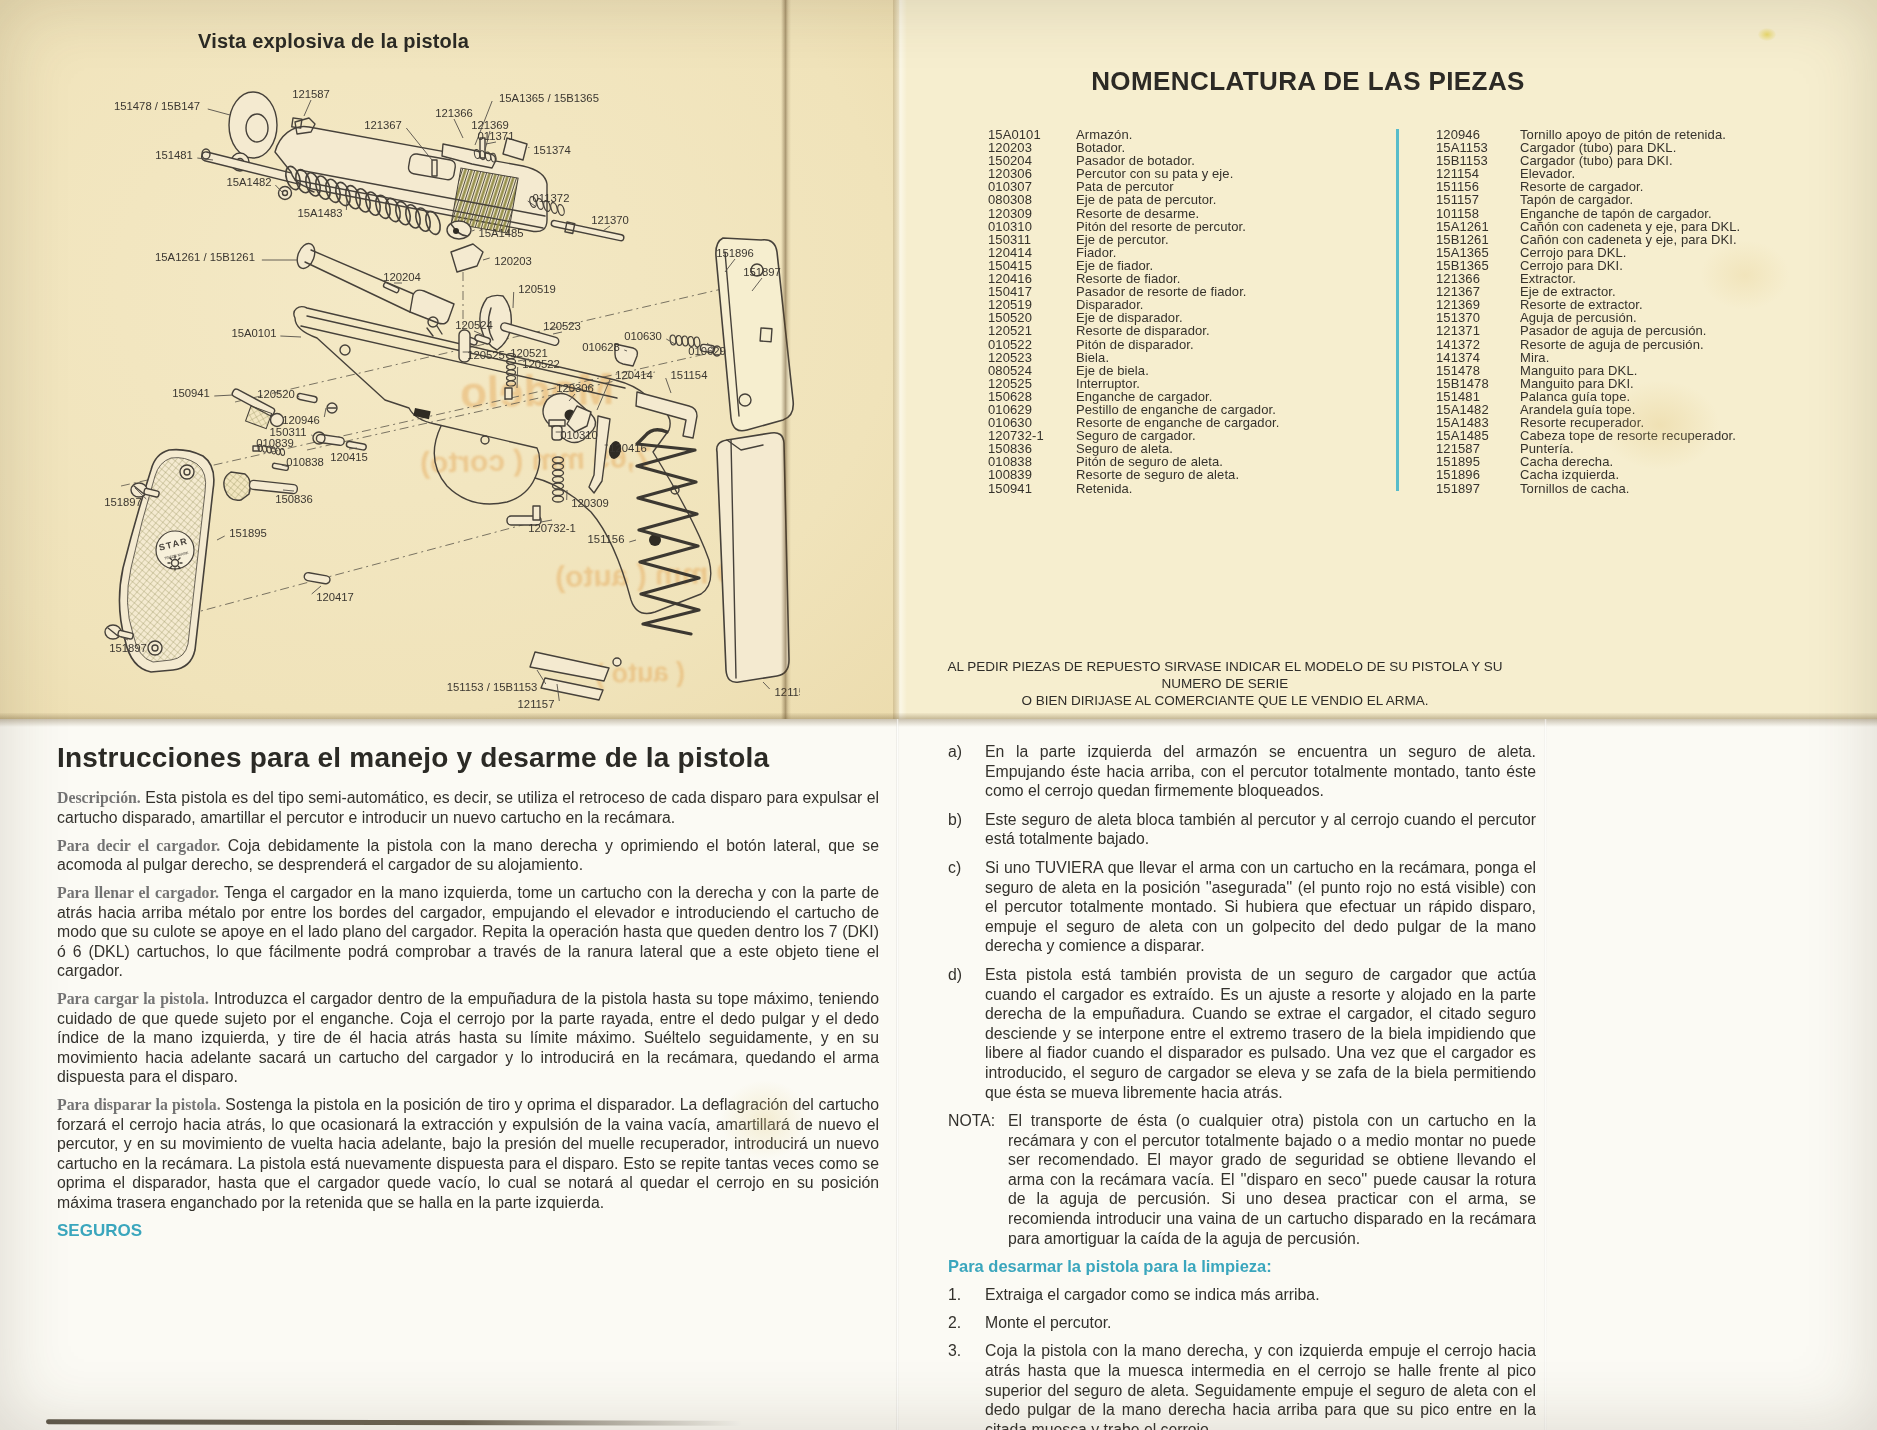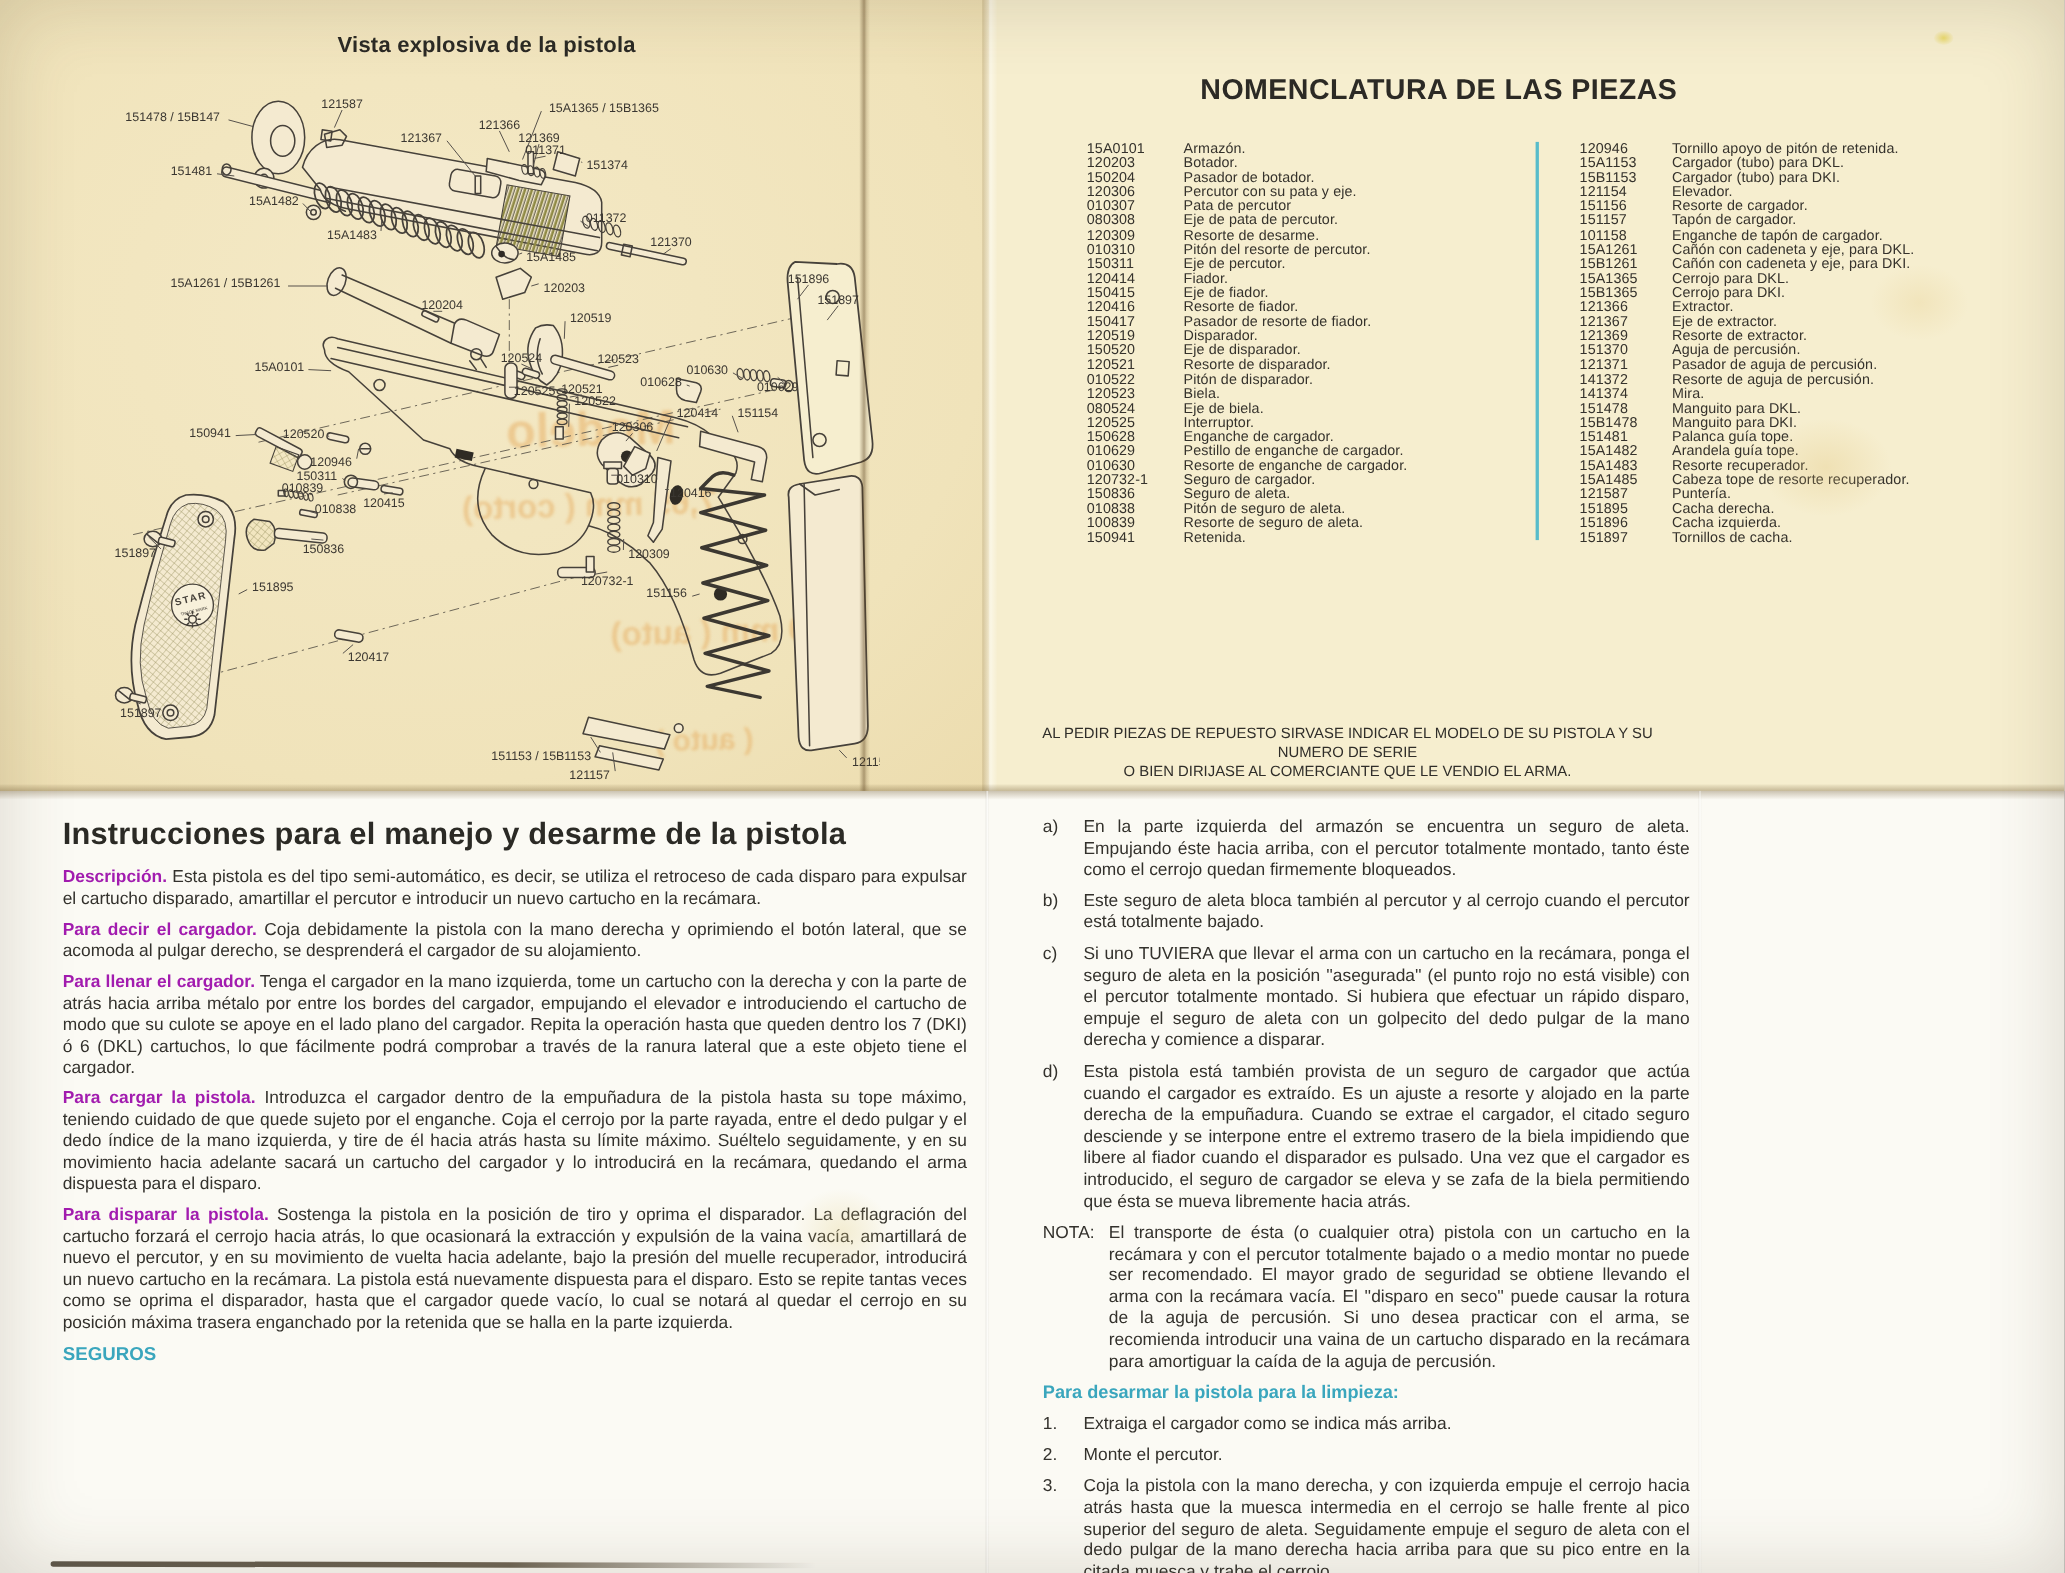--- a/index.html
+++ b/index.html
@@ -20,21 +20,21 @@
   .crease-b2{position:absolute;left:1544px;top:719px;width:3px;height:711px;
       background:linear-gradient(90deg, rgba(60,55,40,.06), rgba(255,255,255,.5), rgba(60,55,40,.03));}
   .bottom-edge{position:absolute;left:46px;top:1420px;width:696px;height:5px;border-radius:3px;
       background:linear-gradient(90deg,#453d2f 0%,#564c3a 60%,rgba(86,76,58,0) 100%);transform:rotate(.12deg);opacity:.85;}
   .speck{position:absolute;left:1758px;top:28px;width:18px;height:13px;border-radius:50%;
       background:radial-gradient(ellipse,#e9d96d 0%,rgba(233,217,109,0) 75%);}
   .stain{position:absolute;border-radius:50%;pointer-events:none;}
   .vignette{position:absolute;inset:0;pointer-events:none;
       box-shadow:inset 0 0 70px rgba(70,55,25,.18);}
   
-  .diag-title{position:absolute;left:198px;top:30px;width:380px;text-align:right;
+  .diag-title{position:absolute;left:198px;top:30px;width:380px;text-align:left;
       font-size:20px;font-weight:bold;color:#2b2a25;letter-spacing:.2px;}
   #diag-svg{position:absolute;left:55px;top:20px;}
   .ghost{position:absolute;color:rgba(226,153,62,.38);font-weight:bold;
       transform:scaleX(-1) rotate(1.5deg);filter:blur(1.3px);white-space:nowrap;}
   .callout{font-size:11.3px;fill:#3b3731;}
   .lead-line{stroke:#55504a;stroke-width:.9;}
   .ink{stroke:#46413a;fill:none;stroke-width:1.4;stroke-linejoin:round;stroke-linecap:round;}
   .ink-fill{stroke:#46413a;fill:#f4ead0;stroke-width:1.4;stroke-linejoin:round;}
   .ink-dark{fill:#2f2b24;stroke:none;}
   .dashdot{stroke:#6b6557;stroke-width:.9;fill:none;stroke-dasharray:9,4,2,4;}
@@ -48,21 +48,21 @@
   .nnum{flex:0 0 88px;}
   #nomen-right .nnum{flex:0 0 84px;}
   .nname{flex:1;white-space:nowrap;}
   .nomen-divider{position:absolute;left:1396px;top:129px;width:2.5px;height:362px;background:#58bcca;}
   .nomen-note{position:absolute;left:930px;top:658px;width:590px;text-align:center;
       font-size:13.5px;line-height:17px;color:#2f2d29;}
   
   .colL{position:absolute;left:57px;top:742px;width:822px;color:#33312c;}
   .colL h1{font-size:28px;font-weight:bold;margin:0 0 14px 0;color:#2b2a25;letter-spacing:.2px;}
   .para{font-size:15.8px;line-height:19.5px;text-align:justify;margin:0 0 8.5px 0;}
-  .lead{font-weight:bold;color:#a21caf;}
+  .lead{font-weight:bold;color:#737373;font-family:Liberation Serif, serif;}
   .teal-h{font-size:17px;font-weight:bold;color:#3aa6bd;margin:4px 0 3px 0;}
   .colR{position:absolute;left:948px;top:742px;width:588px;color:#33312c;}
   .item{display:grid;grid-template-columns:37px 1fr;font-size:15.8px;line-height:19.6px;
       text-align:justify;margin-bottom:9px;}
   .item.nota{grid-template-columns:60px 1fr;}
   .clean-h{font-size:16.5px;font-weight:bold;color:#3aa6bd;margin:7px 0 9px 0;}
   .step{display:grid;grid-template-columns:37px 1fr;font-size:15.8px;line-height:19.6px;
       text-align:justify;margin-bottom:8.5px;}
   .marker{color:#33312c;}
 </style>

